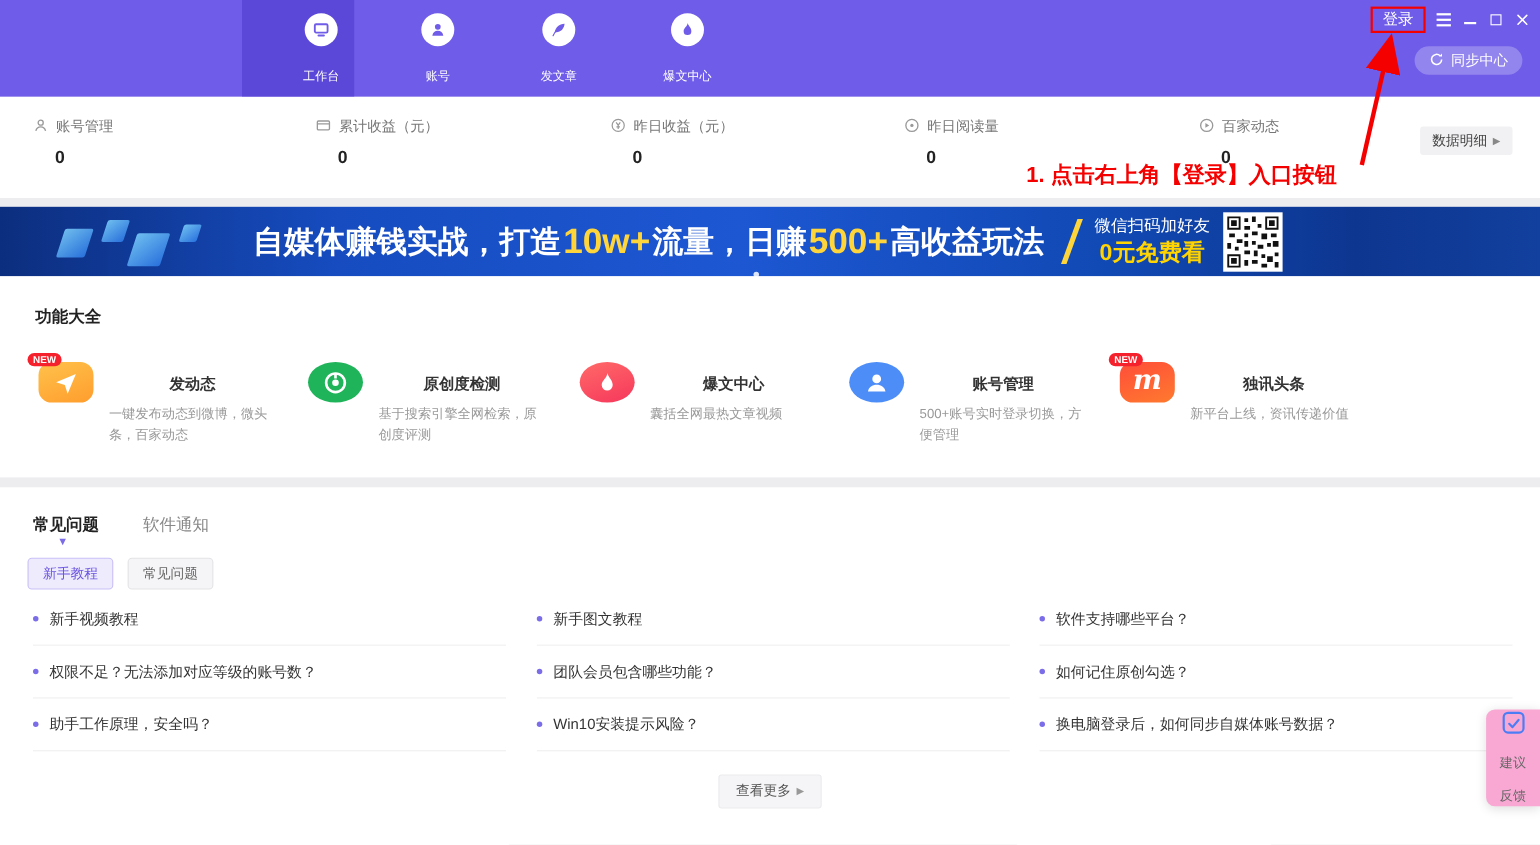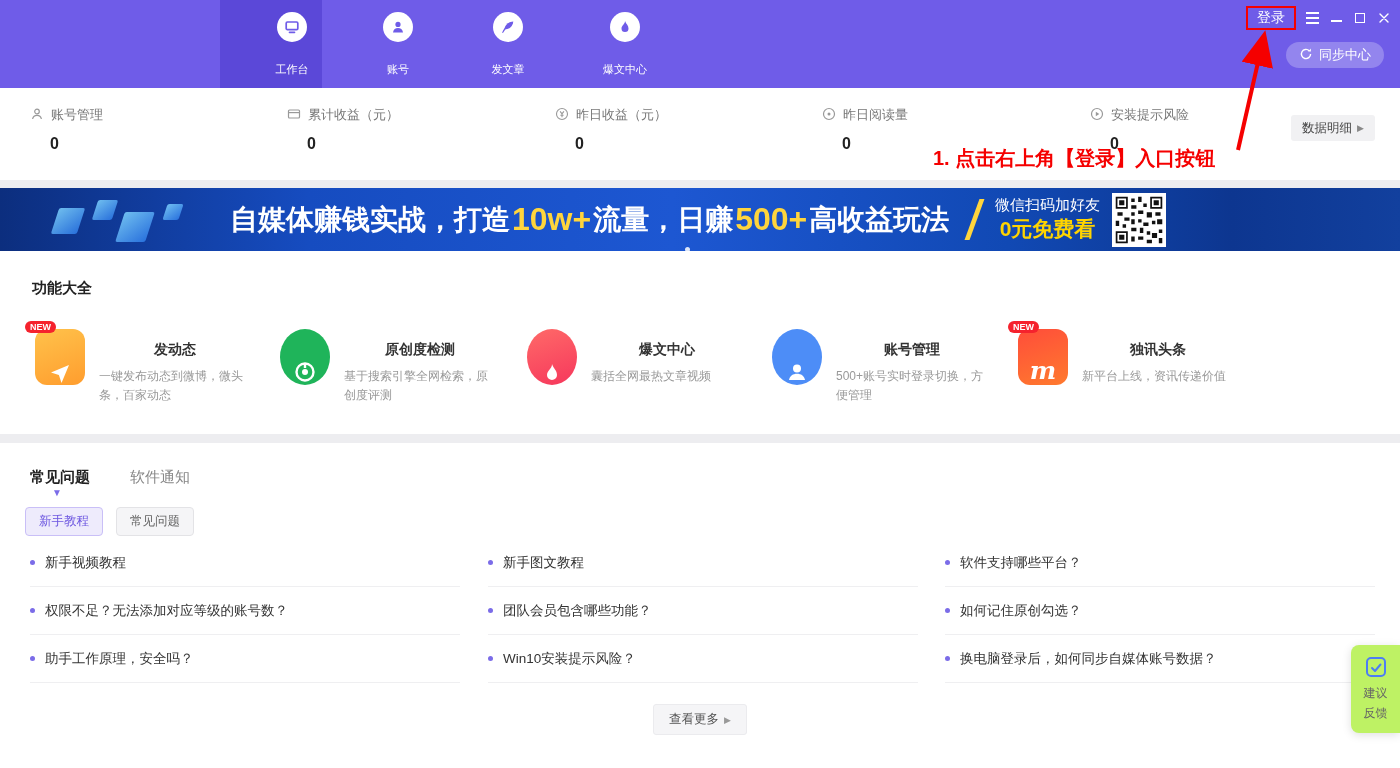--- a/index.html
+++ b/index.html
@@ -61,22 +61,22 @@
   .wechat-l1 { color:#fff; font-size:15px; }
   .wechat-l2 { color:#FFD400; font-size:21px; font-weight:bold; }
   .qr-box { width:54px; height:54px; background:#fff; padding:2px; }
   .carousel-dot { position:absolute; left:685px; bottom:3px; width:5px; height:5px;
                   border-radius:50%; background:rgba(255,255,255,0.85); }
 
   
   .features { position:absolute; top:251px; left:0; width:1400px; height:183px; background:#fff; }
   .features-title { position:absolute; left:32px; top:28px; font-size:15px; font-weight:bold; color:#222; }
   .card { position:absolute; top:78px; display:flex; gap:14px; cursor:pointer; }
-  .card-icon { position:relative; width:50px; height:56px; flex:0 0 50px; display:flex;
-               align-items:flex-end; justify-content:center; }
+  .card-icon { position:relative; width:50px; height:37px; flex:0 0 50px; display:flex;
+               align-items:center; justify-content:center; }
   .icon-round { border-radius:50%; }
   .icon-square { border-radius:12px; }
   .bg-orange { background:linear-gradient(160deg,#FFC24B,#FF9D2E); }
   .bg-green  { background:#1FB45A; }
   .bg-red    { background:linear-gradient(160deg,#FF6A68,#F6375C); }
   .bg-blue   { background:#4D8DF7; }
   .bg-fire   { background:linear-gradient(160deg,#FF4D3A,#FF7A2E); }
   .new-badge { position:absolute; top:-8px; left:-10px; background:#F5222D; color:#fff;
                font-size:9px; font-weight:bold; padding:1px 5px; border-radius:7px; }
   .card-text { width:152px; }
@@ -98,24 +98,24 @@
   .faq-col { position:absolute; top:96px; width:430px; }
   .faq-item { height:48px; display:flex; align-items:center; gap:10px;
               border-bottom:1px solid #EFEFF1; font-size:13.5px; color:#333; cursor:pointer; }
   .bullet { width:5px; height:5px; border-radius:50%; background:#7B6CE8; flex:0 0 5px; }
   .more-btn { position:absolute; left:50%; transform:translateX(-50%); top:261px;
               padding:6px 15px; background:#F5F5F7; border:1px solid #EBEBEE; border-radius:3px;
               font-size:12.5px; color:#555; display:flex; align-items:center; gap:5px; cursor:pointer;text-align:center; }
   .more-btn .caret { font-size:9px; color:#999; }
 
   
-  .feedback { position:absolute; right:0; top:645px; width:49px; height:88px; background:#bef264;
+  .feedback { position:absolute; right:0; top:645px; width:49px; height:88px; background:#f9a8d4;
               border-radius:8px 0 0 8px; box-shadow:0 2px 10px rgba(0,0,0,0.13);
               display:flex; flex-direction:column; align-items:center; justify-content:center;
-              gap:3px; cursor:pointer; }
+              gap:12px; cursor:pointer; }
   .feedback-text { font-size:12px; color:#666; line-height:1.45; }
 </style>
 </head>
 <body>
 
 <div class="header">
   <div class="nav">
     <div class="tab active">
       <span class="tab-icon">
         <svg width="16" height="16" viewBox="0 0 16 16">
@@ -224,21 +224,21 @@
       <span>昨日阅读量</span>
     </div>
     <div class="stat-value">0</div>
   </div>
   <div class="stat" style="left:1090px">
     <div class="stat-label">
       <span><svg width="14" height="14" viewBox="0 0 14 14" fill="none" stroke="#999" stroke-width="1.2">
             <circle cx="7" cy="7" r="5.5"></circle>
             <path d="M5.8 4.8l3.5 2.2-3.5 2.2z" fill="#999" stroke="none"></path>
           </svg></span>
-      <span>安装提示风险</span>
+      <span>百家动态</span>
     </div>
     <div class="stat-value">0</div>
   </div>
   <div class="detail-btn">
     <span>数据明细</span>
     <span class="caret">▶</span>
   </div>
 </div>
 
 <div class="anno-text">1. 点击右上角【登录】入口按钮</div>

